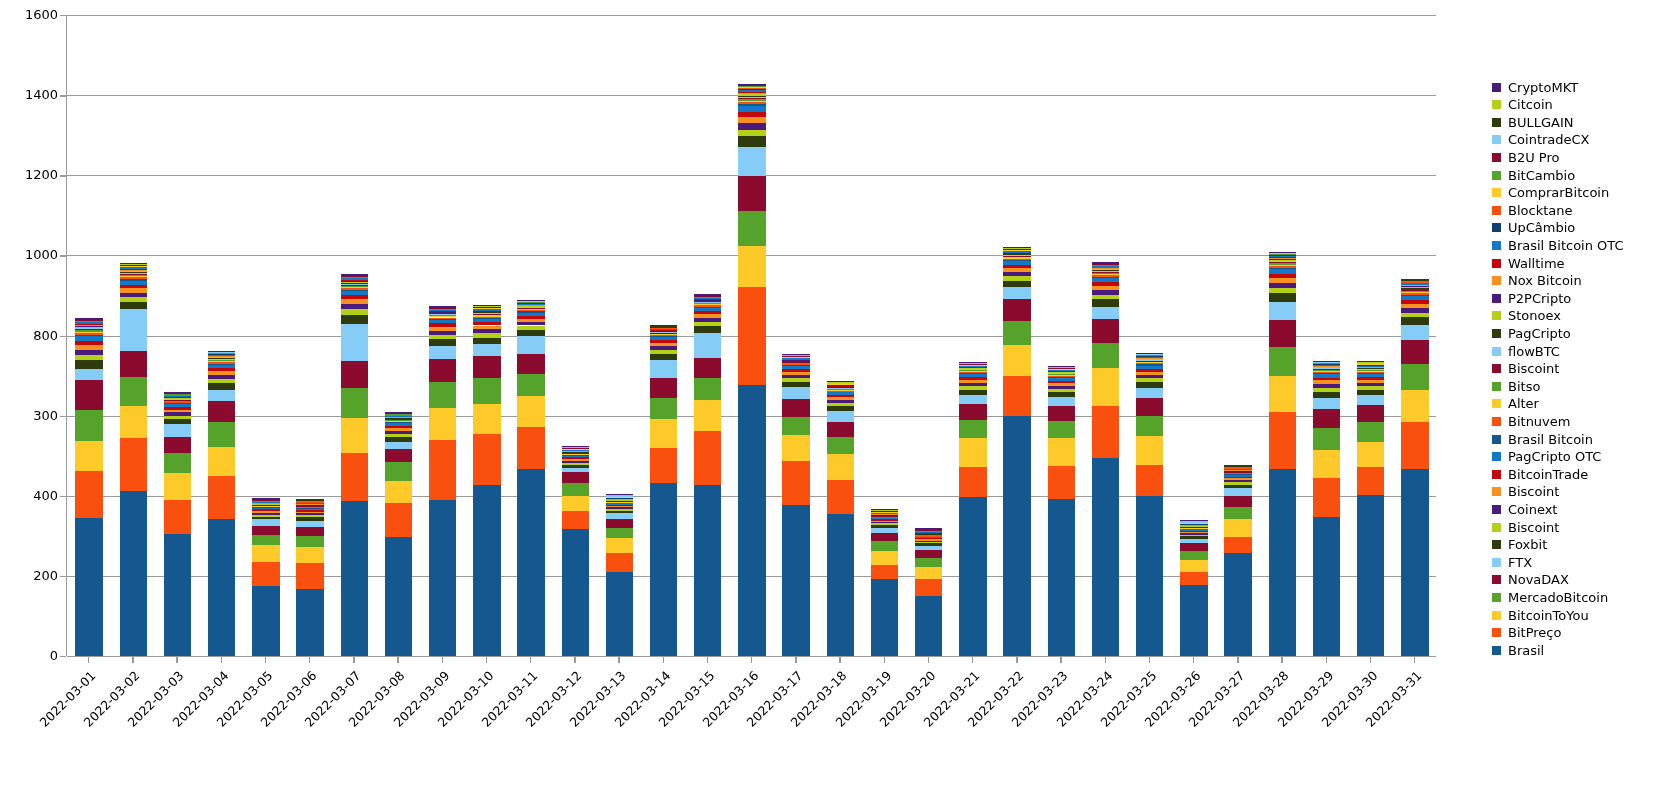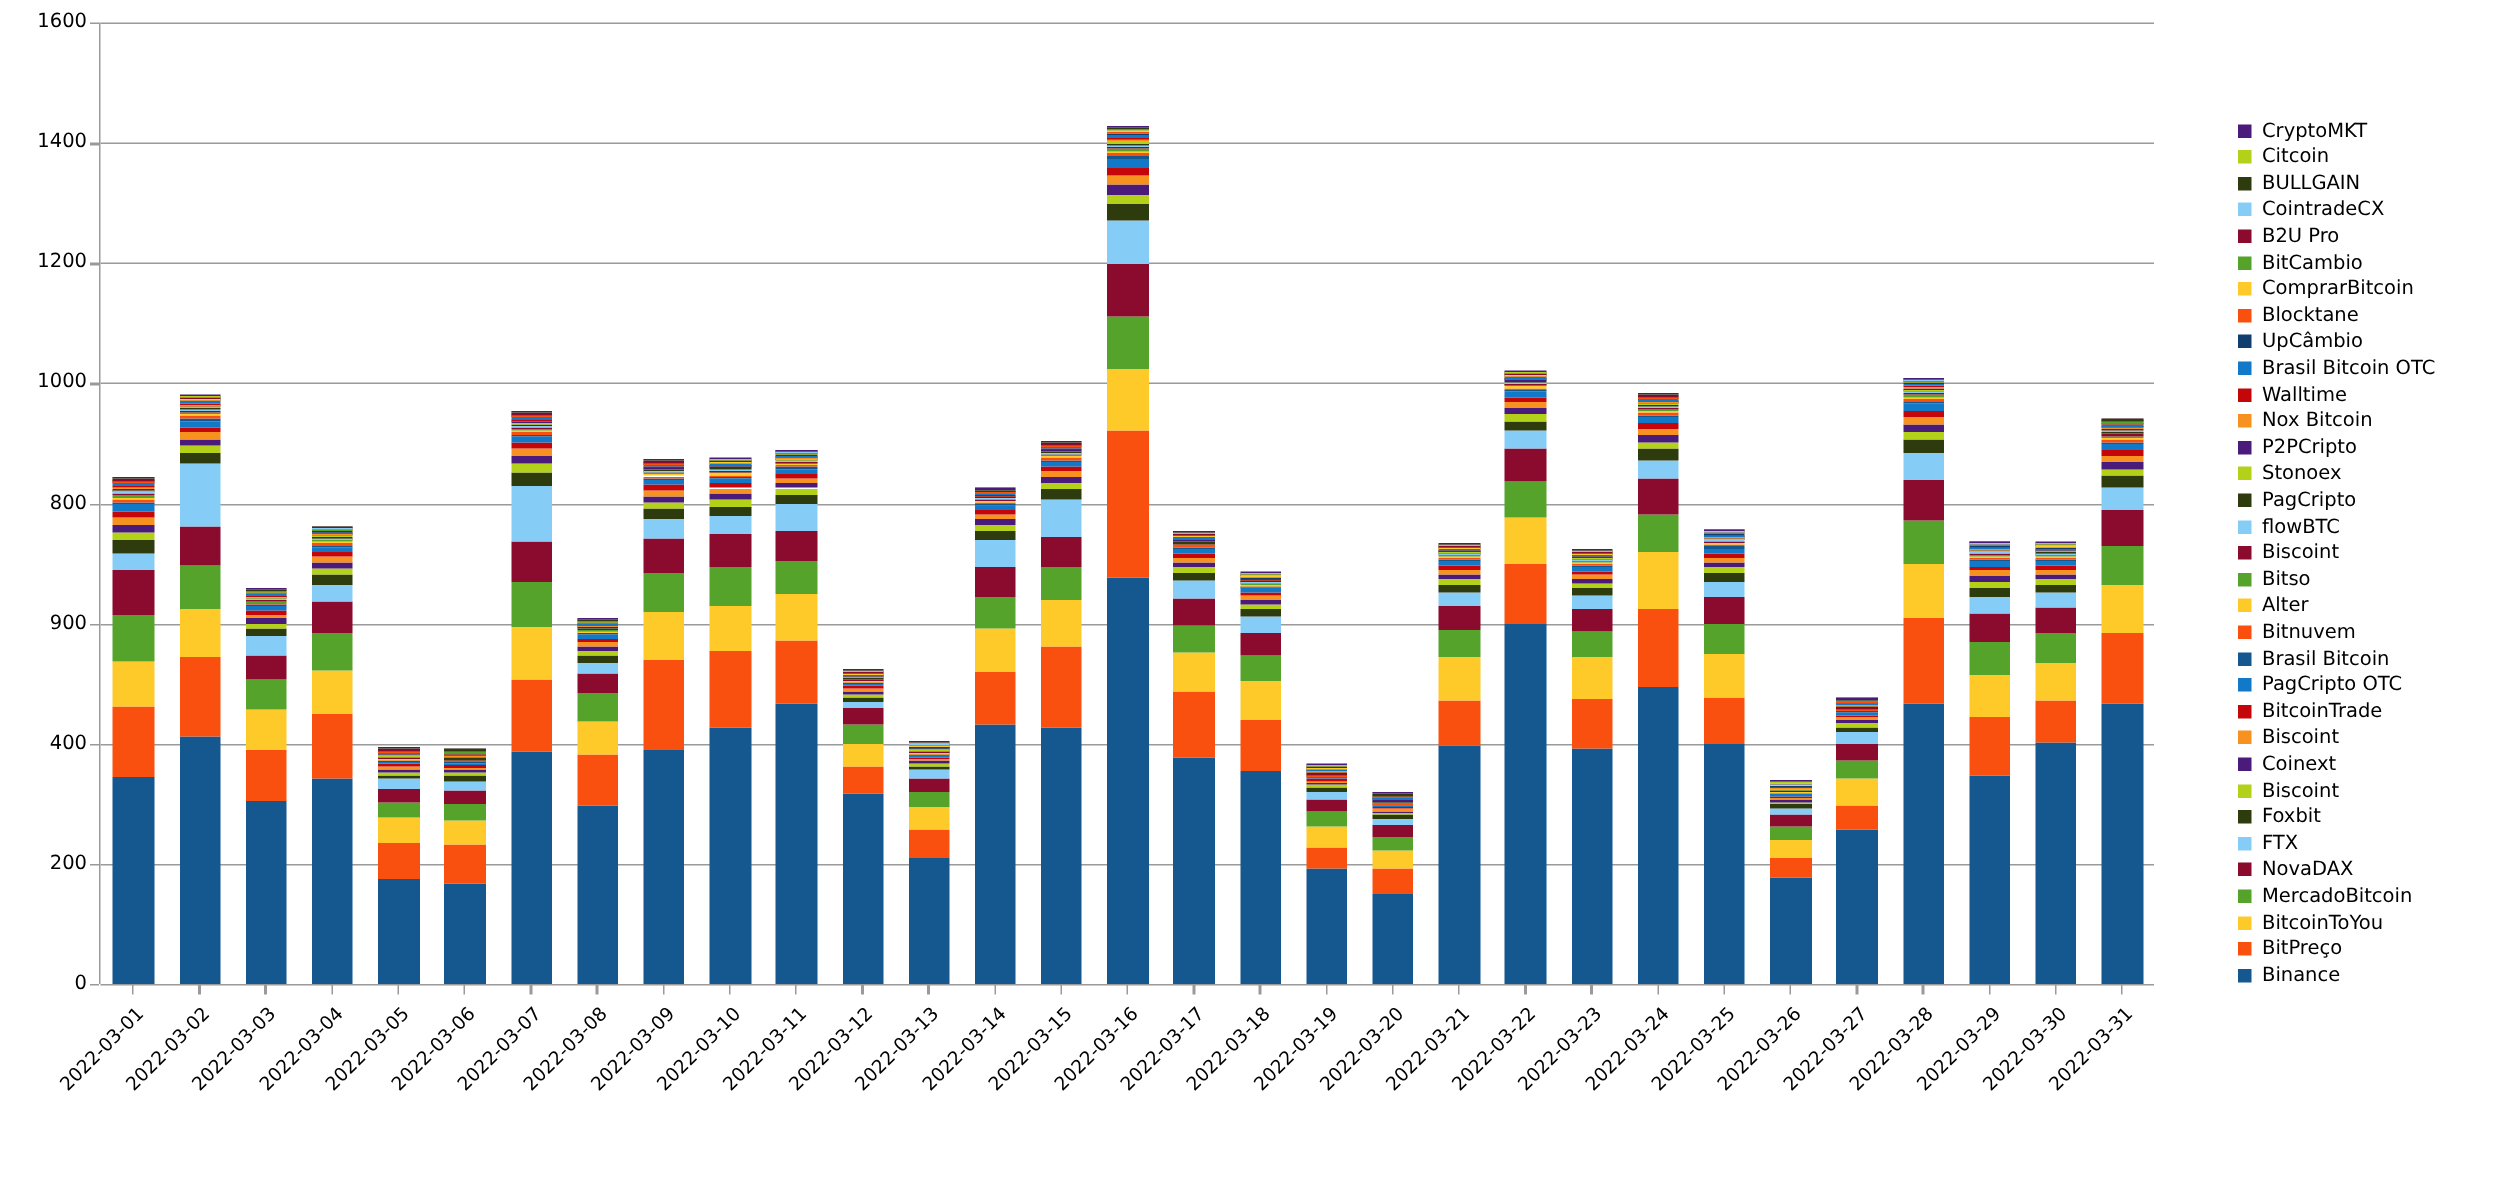--- a/index.html
+++ b/index.html
@@ -139,21 +139,21 @@
 
 <div id="root">
 
   <div id="y-axis-labels">
       <div class="ytick" style="top: 649px;">0</div>
       <div class="ytick-mark" style="top: 656px;"></div>
       <div class="ytick" style="top: 568.875px;">200</div>
       <div class="ytick-mark" style="top: 575.875px;"></div>
       <div class="ytick" style="top: 488.75px;">400</div>
       <div class="ytick-mark" style="top: 495.75px;"></div>
-      <div class="ytick" style="top: 408.625px;">900</div>
+      <div class="ytick" style="top: 408.625px;">300</div>
       <div class="ytick-mark" style="top: 415.625px;"></div>
       <div class="ytick" style="top: 328.5px;">800</div>
       <div class="ytick-mark" style="top: 335.5px;"></div>
       <div class="ytick" style="top: 248.375px;">1000</div>
       <div class="ytick-mark" style="top: 255.375px;"></div>
       <div class="ytick" style="top: 168.25px;">1200</div>
       <div class="ytick-mark" style="top: 175.25px;"></div>
       <div class="ytick" style="top: 88.125px;">1400</div>
       <div class="ytick-mark" style="top: 95.125px;"></div>
       <div class="ytick" style="top: 8px;">1600</div>
@@ -1450,17 +1450,17 @@
       <div class="legend-row" style="top: 528px;">
         <span class="legend-swatch" style="background: rgb(253, 202, 42);"></span>
         <span class="legend-label">BitcoinToYou</span>
       </div>
       <div class="legend-row" style="top: 545.6px;">
         <span class="legend-swatch" style="background: rgb(249, 80, 15);"></span>
         <span class="legend-label">BitPreço</span>
       </div>
       <div class="legend-row" style="top: 563.2px;">
         <span class="legend-swatch" style="background: rgb(21, 87, 143);"></span>
-        <span class="legend-label">Binance</span>
+        <span class="legend-label">Brasil</span>
       </div>
     </div>
 
 </div>
 
 </body></html>

